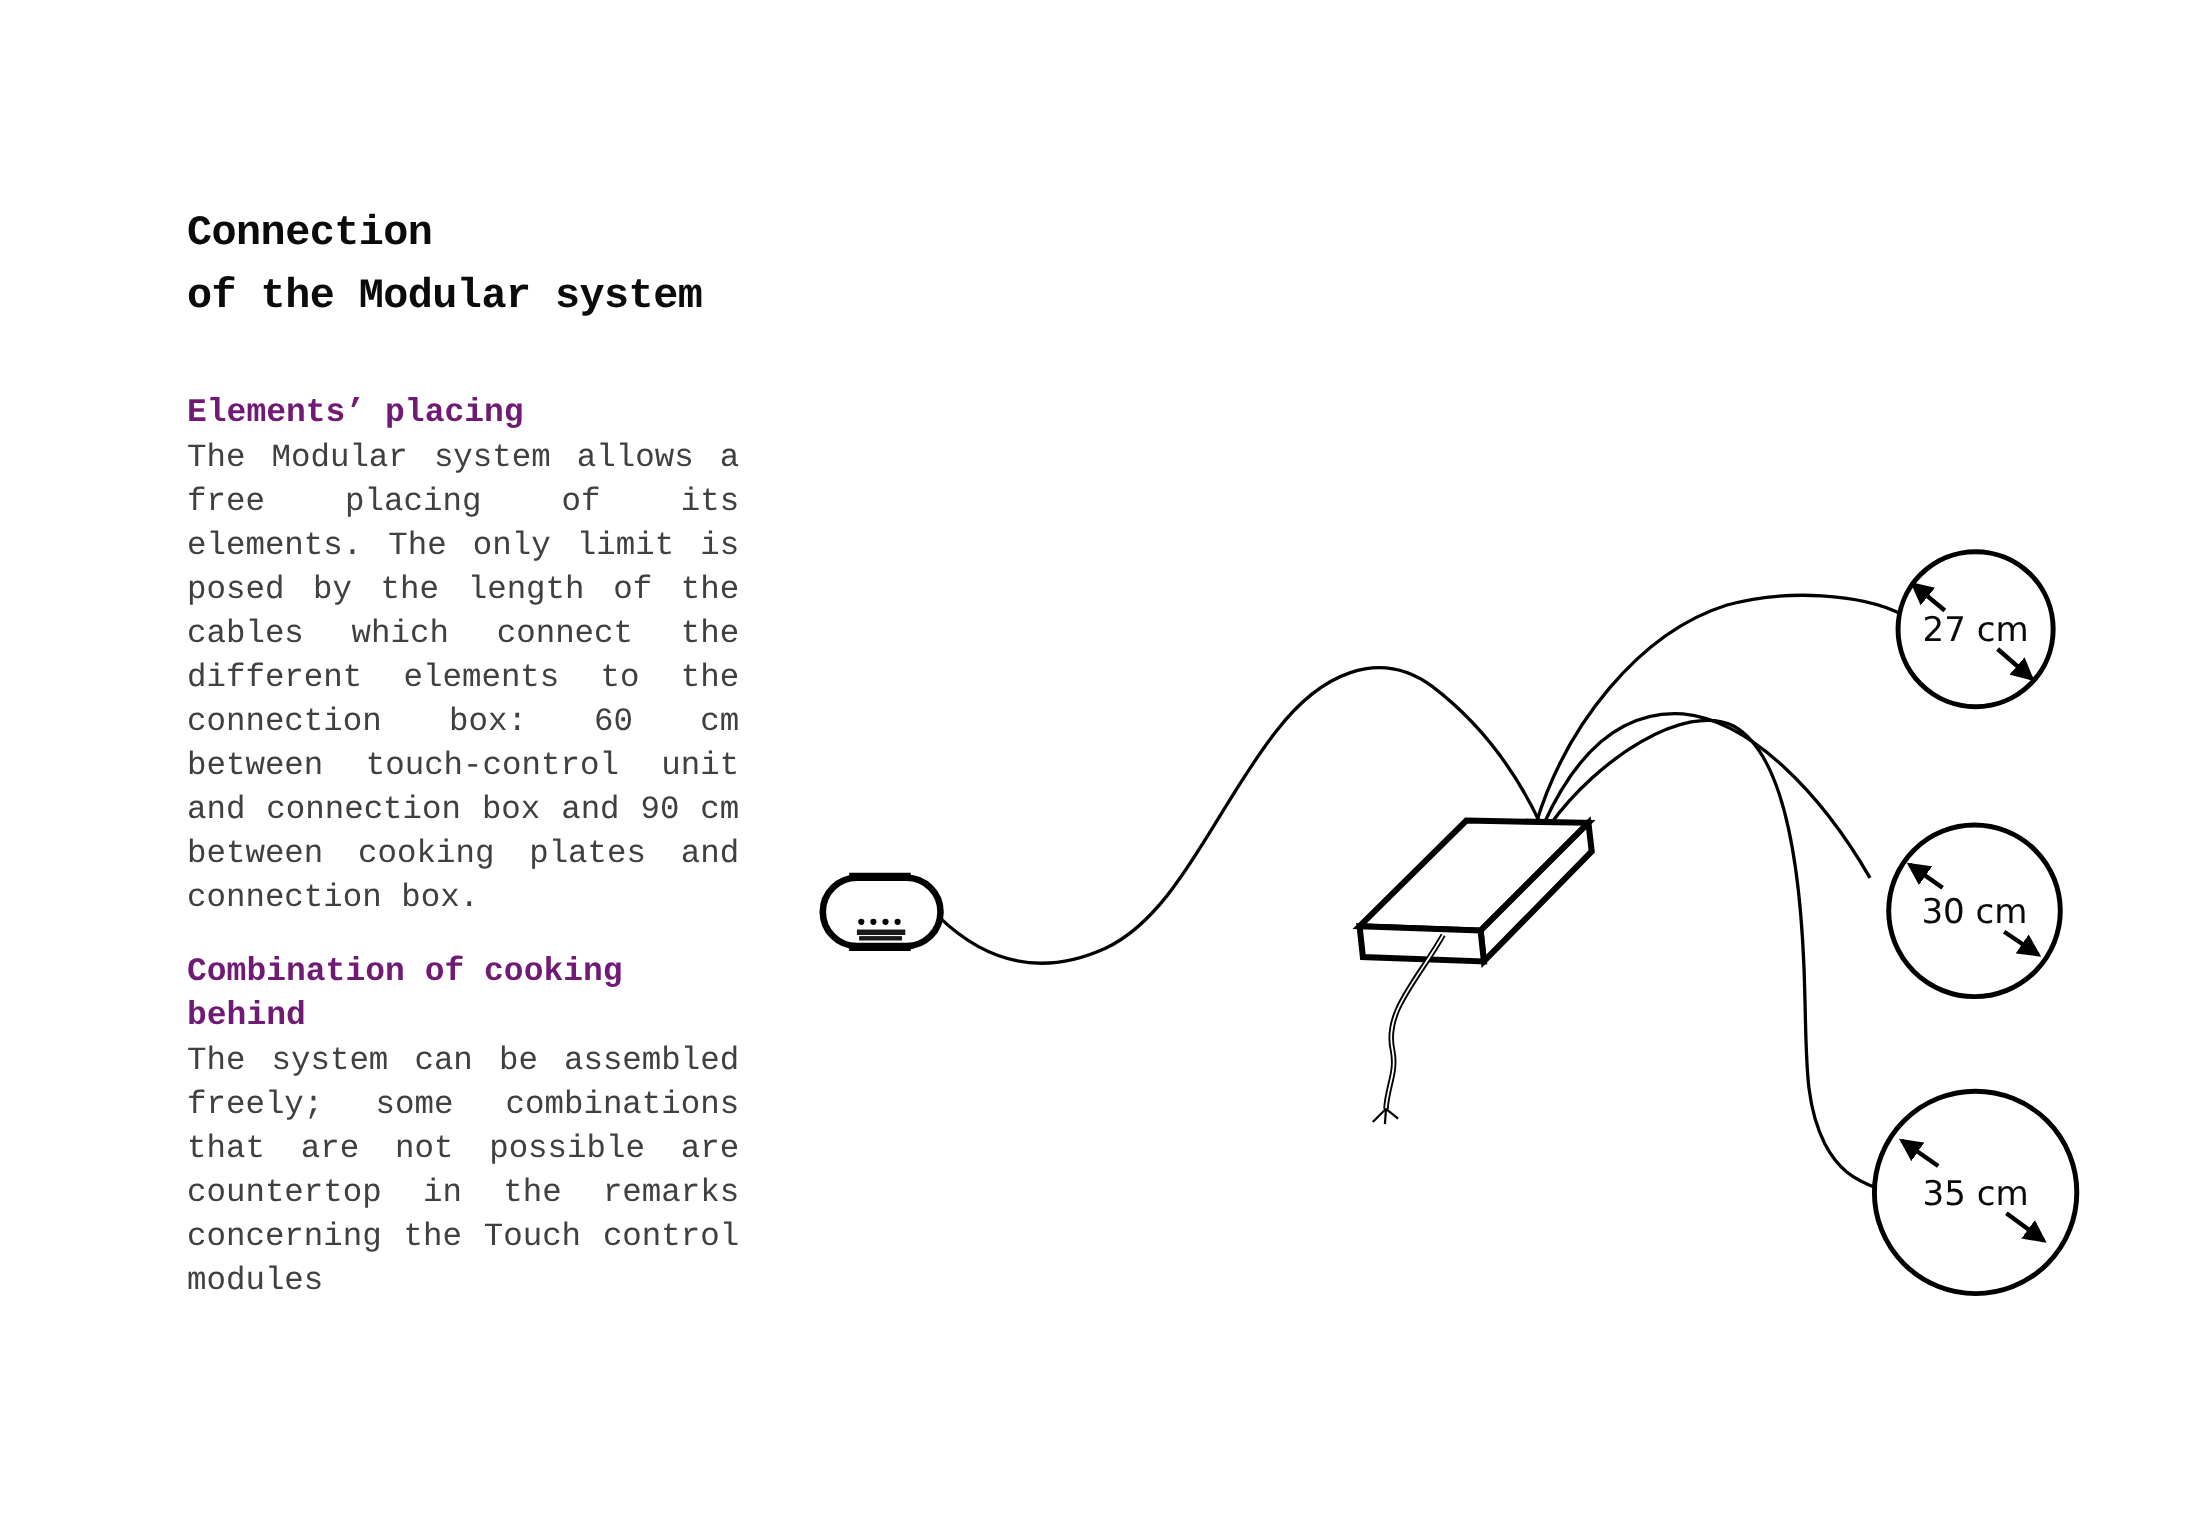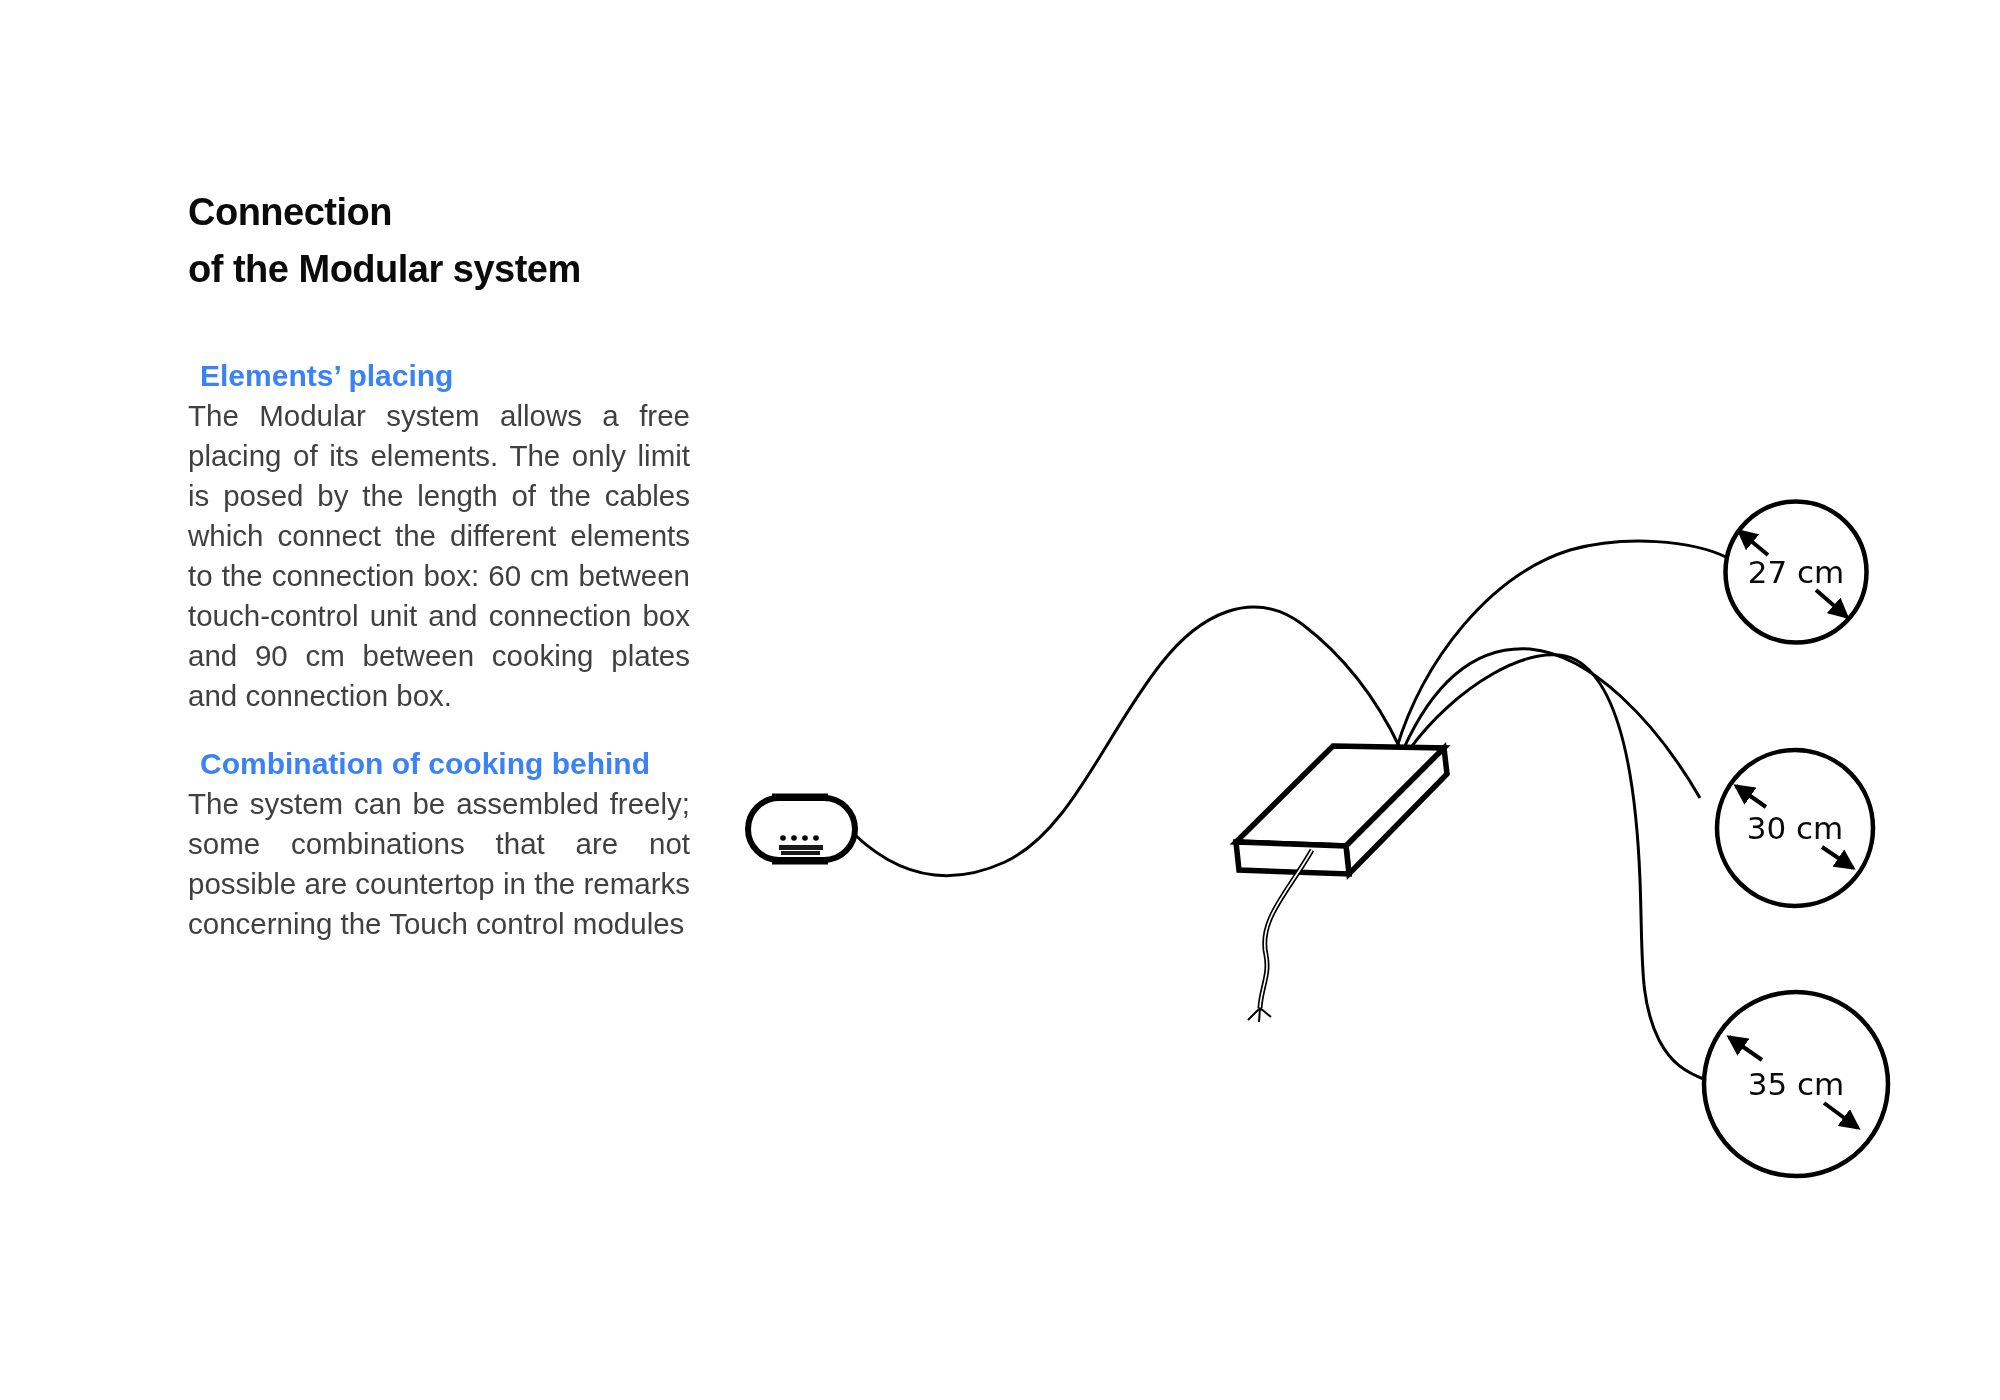--- a/index.html
+++ b/index.html
@@ -1,29 +1,29 @@
 <!DOCTYPE html>
 <html><head>
 <meta charset="utf-8">
 <style>
   html,body{margin:0;padding:0;background:#ffffff;}
   body{
     width:2000px;height:1400px;position:relative;overflow:hidden;
     font-family:"Liberation Sans",sans-serif;color:#0e0e0e;
   }
   .text-col{
-    position:absolute;left:188px;top:184px;width:502px;
+    position:absolute;left:170px;top:184px;width:502px;font-family:Liberation Mono, monospace;
   }
   .doc-title{
     font-size:38px;font-weight:bold;line-height:57px;letter-spacing:-0.5px;
     margin:0 0 58px 0;color:#0b0b0b;
   }
   .section{margin:0 0 28px 0;}
   .section h2{
-    font-size:30px;font-weight:bold;line-height:40px;margin:28px 0 0 12px;color:#3b82f6;
+    font-size:30px;font-weight:bold;line-height:40px;margin:28px 0 0 0;color:#701a75;
   }
   .section p{
     font-size:29.5px;line-height:40px;margin:0;text-align:justify;
     text-justify:inter-word;color:#404040;
   }
   .diagram{position:absolute;left:0;top:0;width:2000px;height:1400px;}
   svg text.dim-label{
     font-family:"DejaVu Sans",sans-serif;font-size:31px;fill:#0a0a0a;
   }
 </style>

